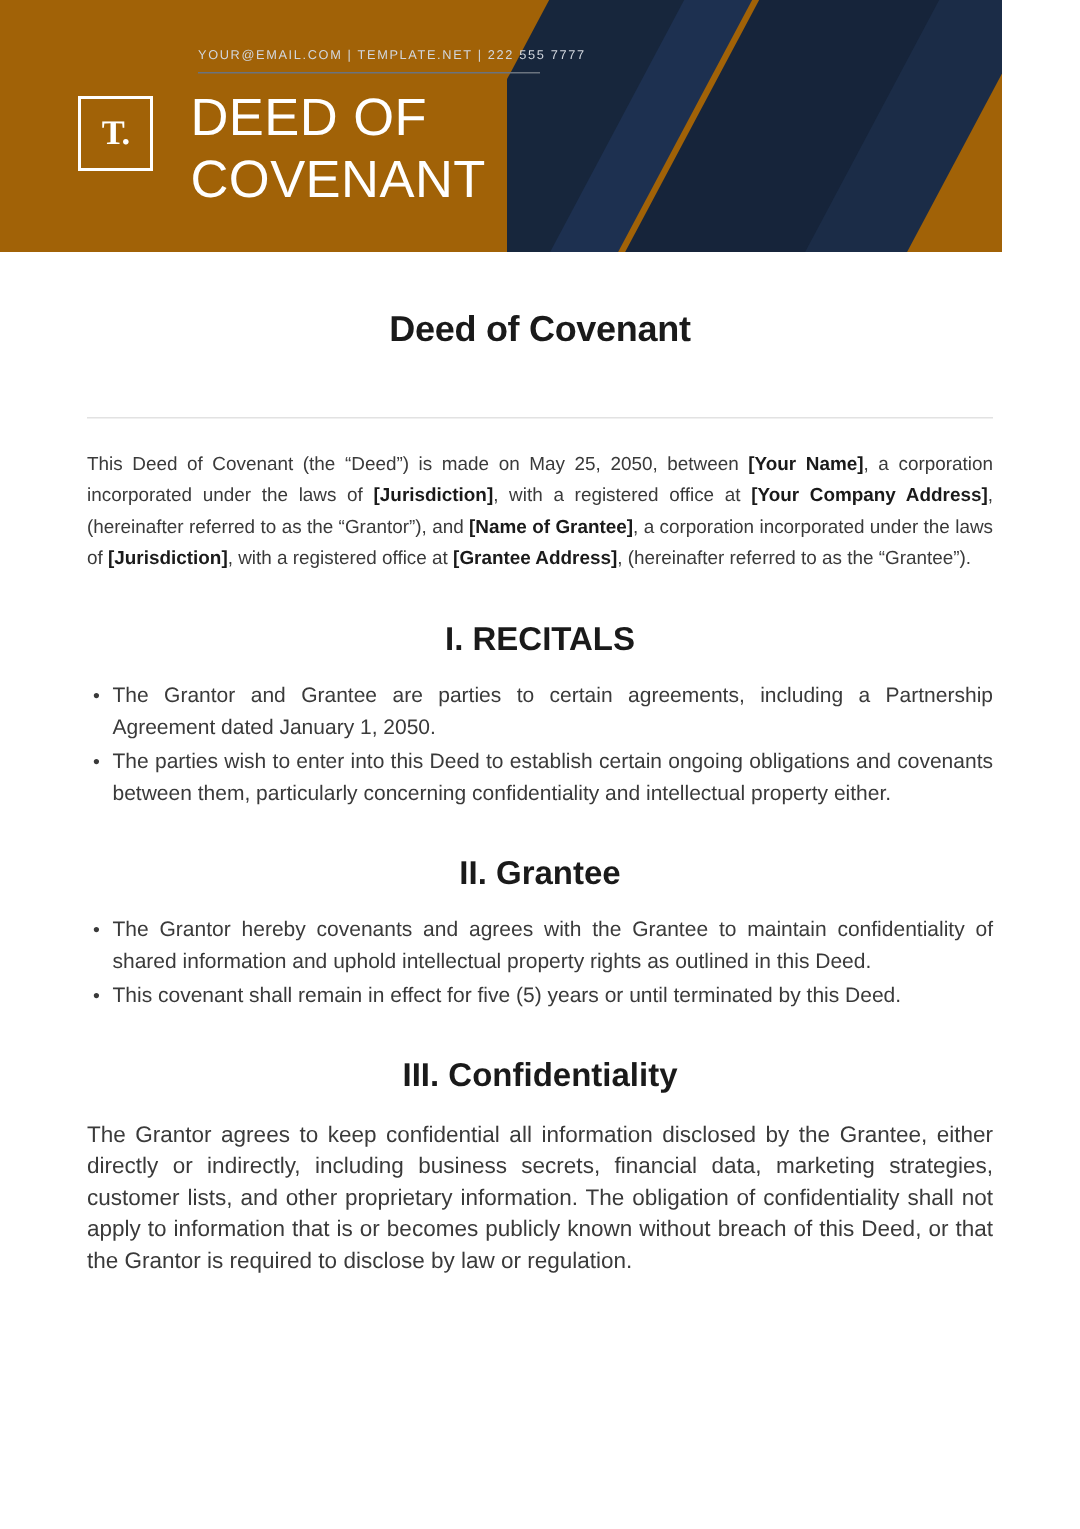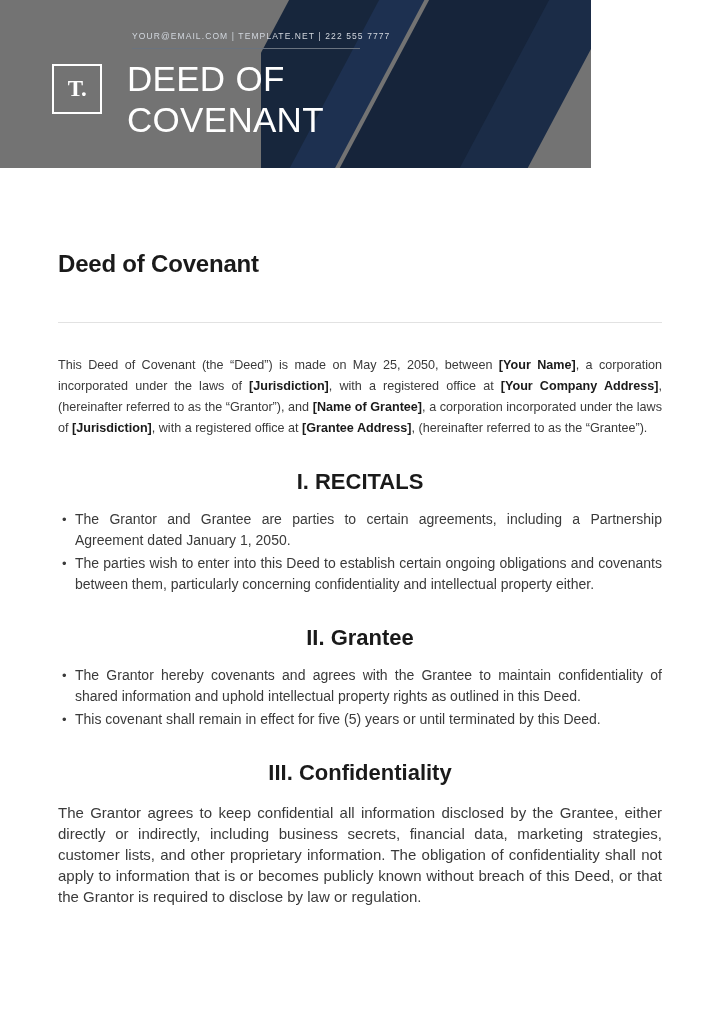--- a/index.html
+++ b/index.html
@@ -12,23 +12,23 @@
     width: 720px;
     height: 1019px;
     font-family: "Liberation Sans", sans-serif;
     color: #2b2b2b;
     overflow: hidden;
   }
 
   
   .header {
     position: relative;
-    width: 591px;
+    width: 668px;
     height: 168px;
-    background: #737373;
+    background: #a16207;
     overflow: hidden;
   }
   .header-stripes {
     position: absolute;
     top: 0;
     right: 0;
     width: 330px;
     height: 168px;
     overflow: hidden;
   }
@@ -89,34 +89,34 @@
     font-weight: normal;
     line-height: 41px;
     letter-spacing: 0.3px;
   }
 
   
   .page {
     padding: 0 58px;
   }
   .doc-title {
-    text-align: left;
+    text-align: center;
     font-size: 24px;
     font-weight: bold;
     color: #1a1a1a;
-    margin-top: 82px;
+    margin-top: 38px;
     letter-spacing: -0.2px;
   }
   .divider {
     margin-top: 44px;
     height: 1px;
     background: #e2e2e2;
   }
   p.intro {
-    margin-top: 32px;
+    margin-top: 20px;
     font-size: 12.6px;
     line-height: 21px;
     text-align: justify;
     color: #3a3a3a;
   }
   p.intro b, .bold { font-weight: bold; color: #1a1a1a; }
 
   h2.section {
     font-size: 22px;
     font-weight: bold;

